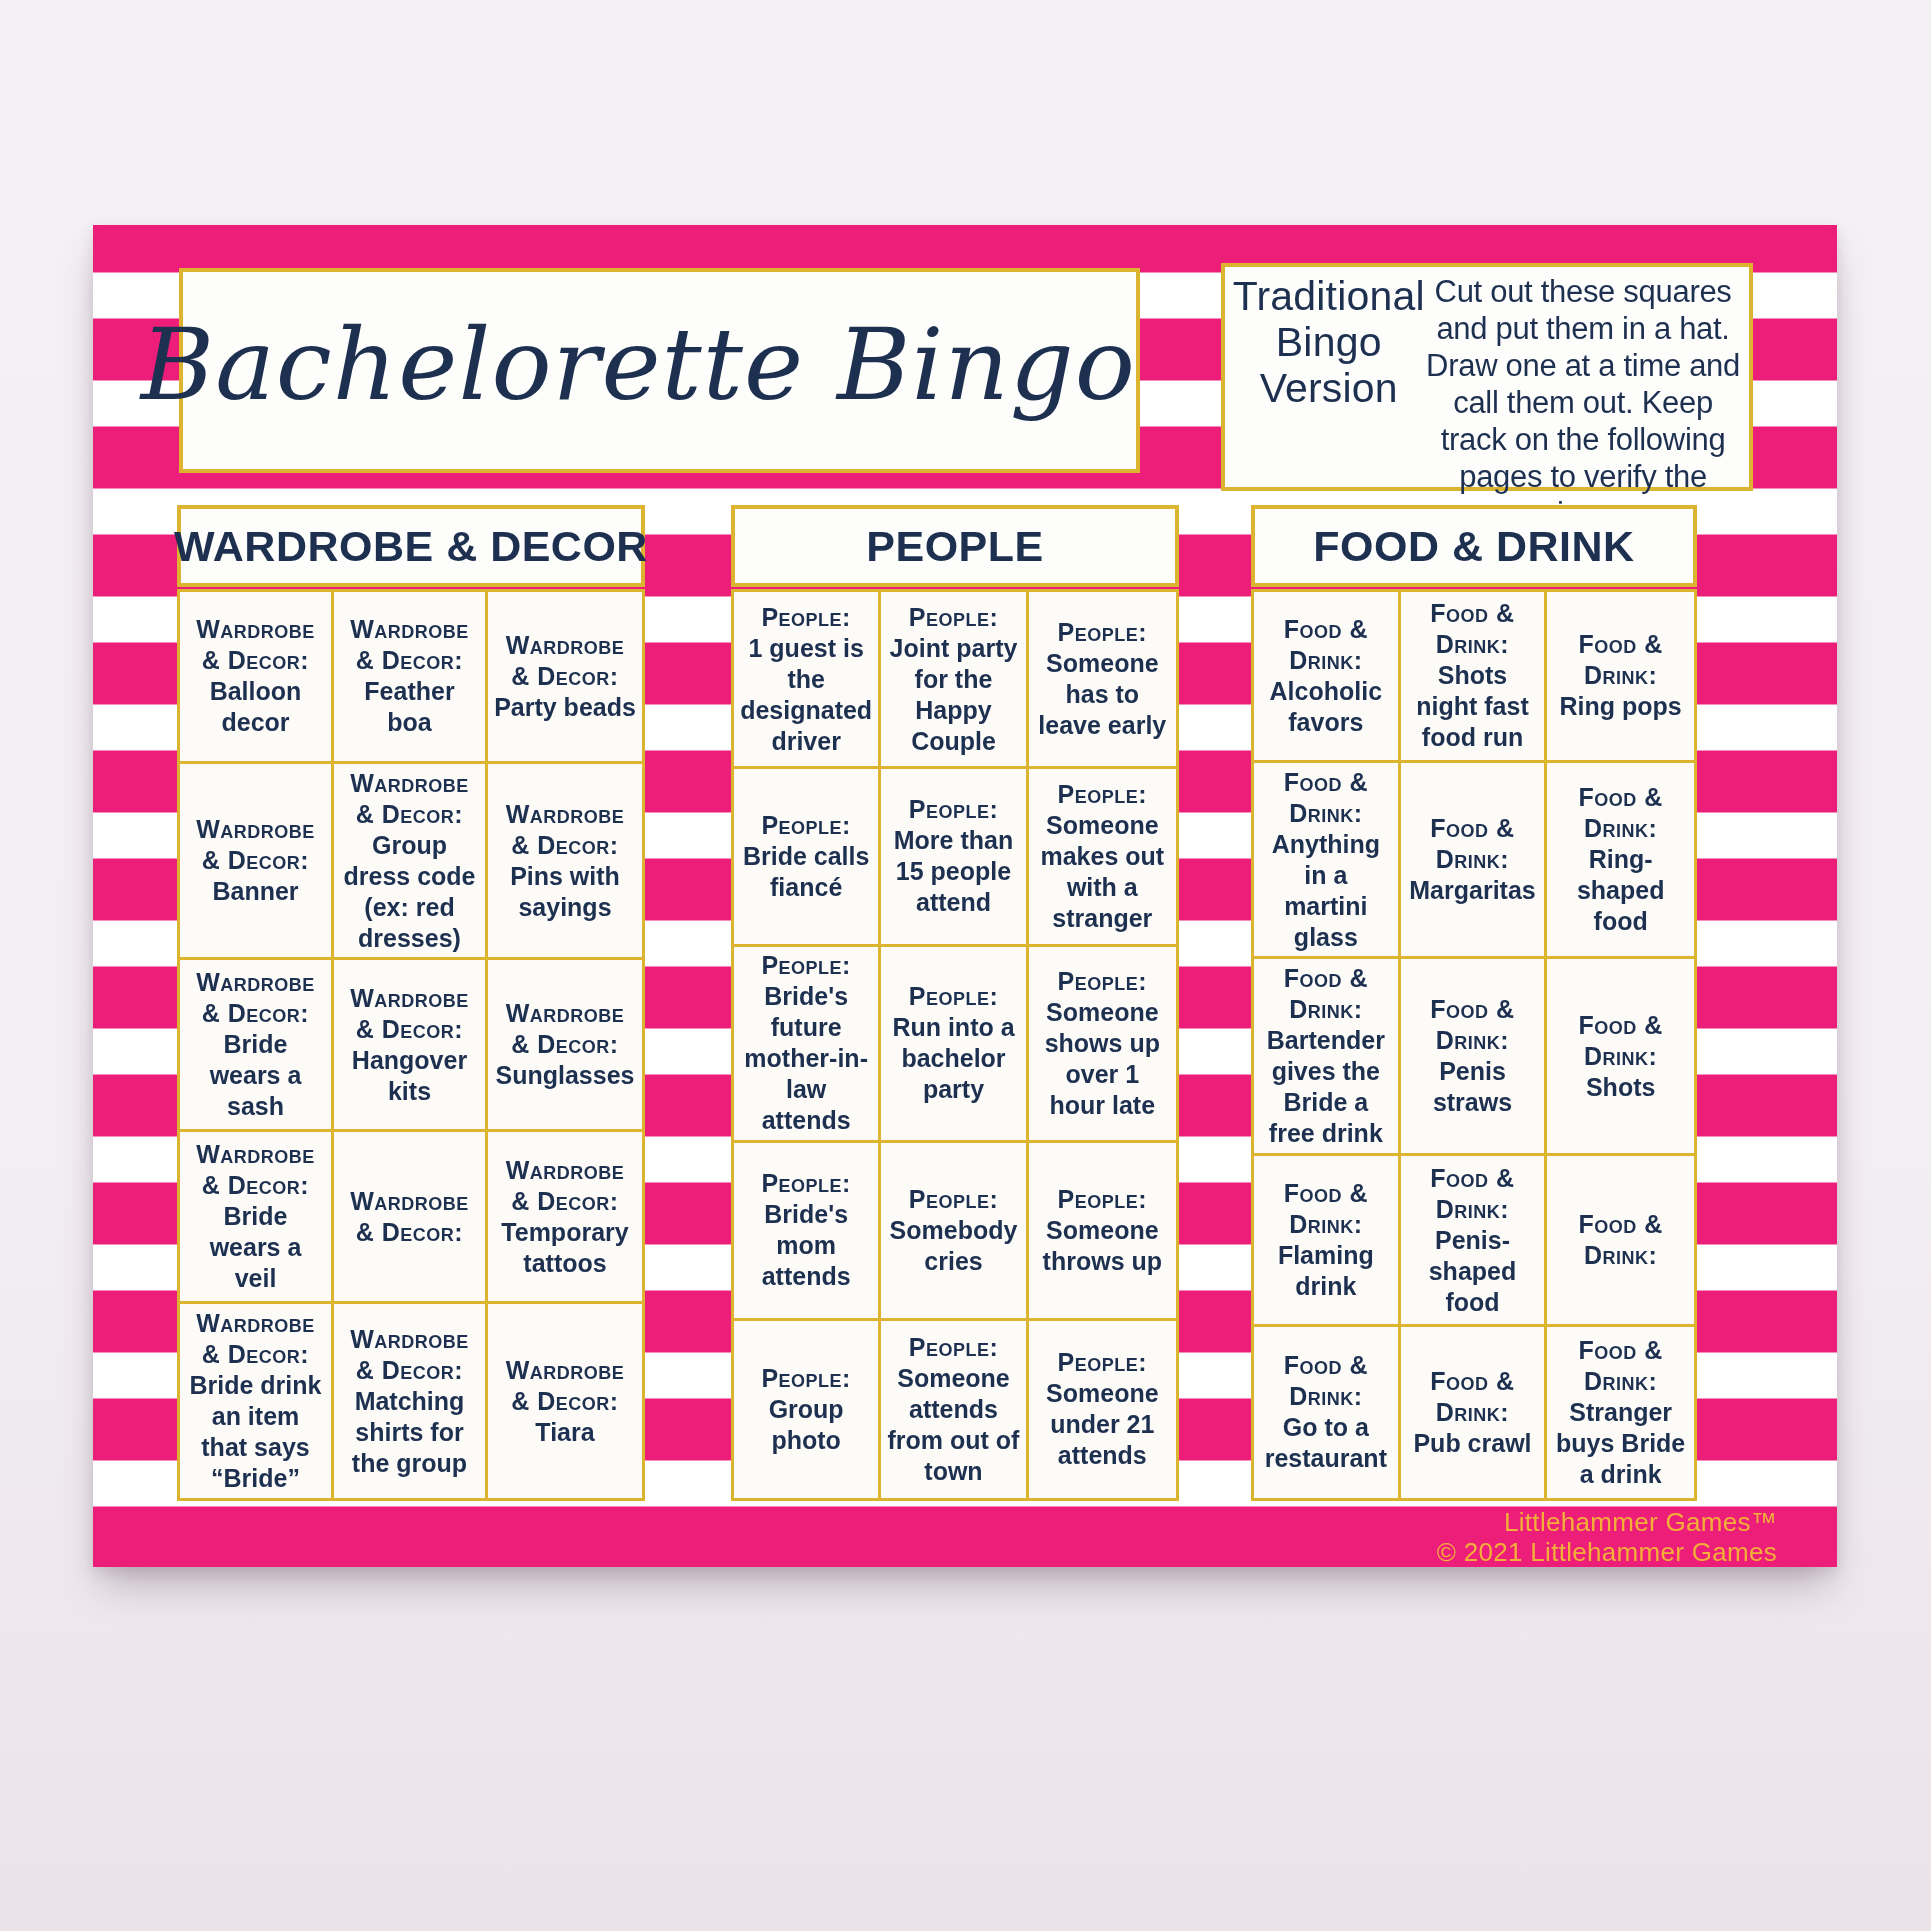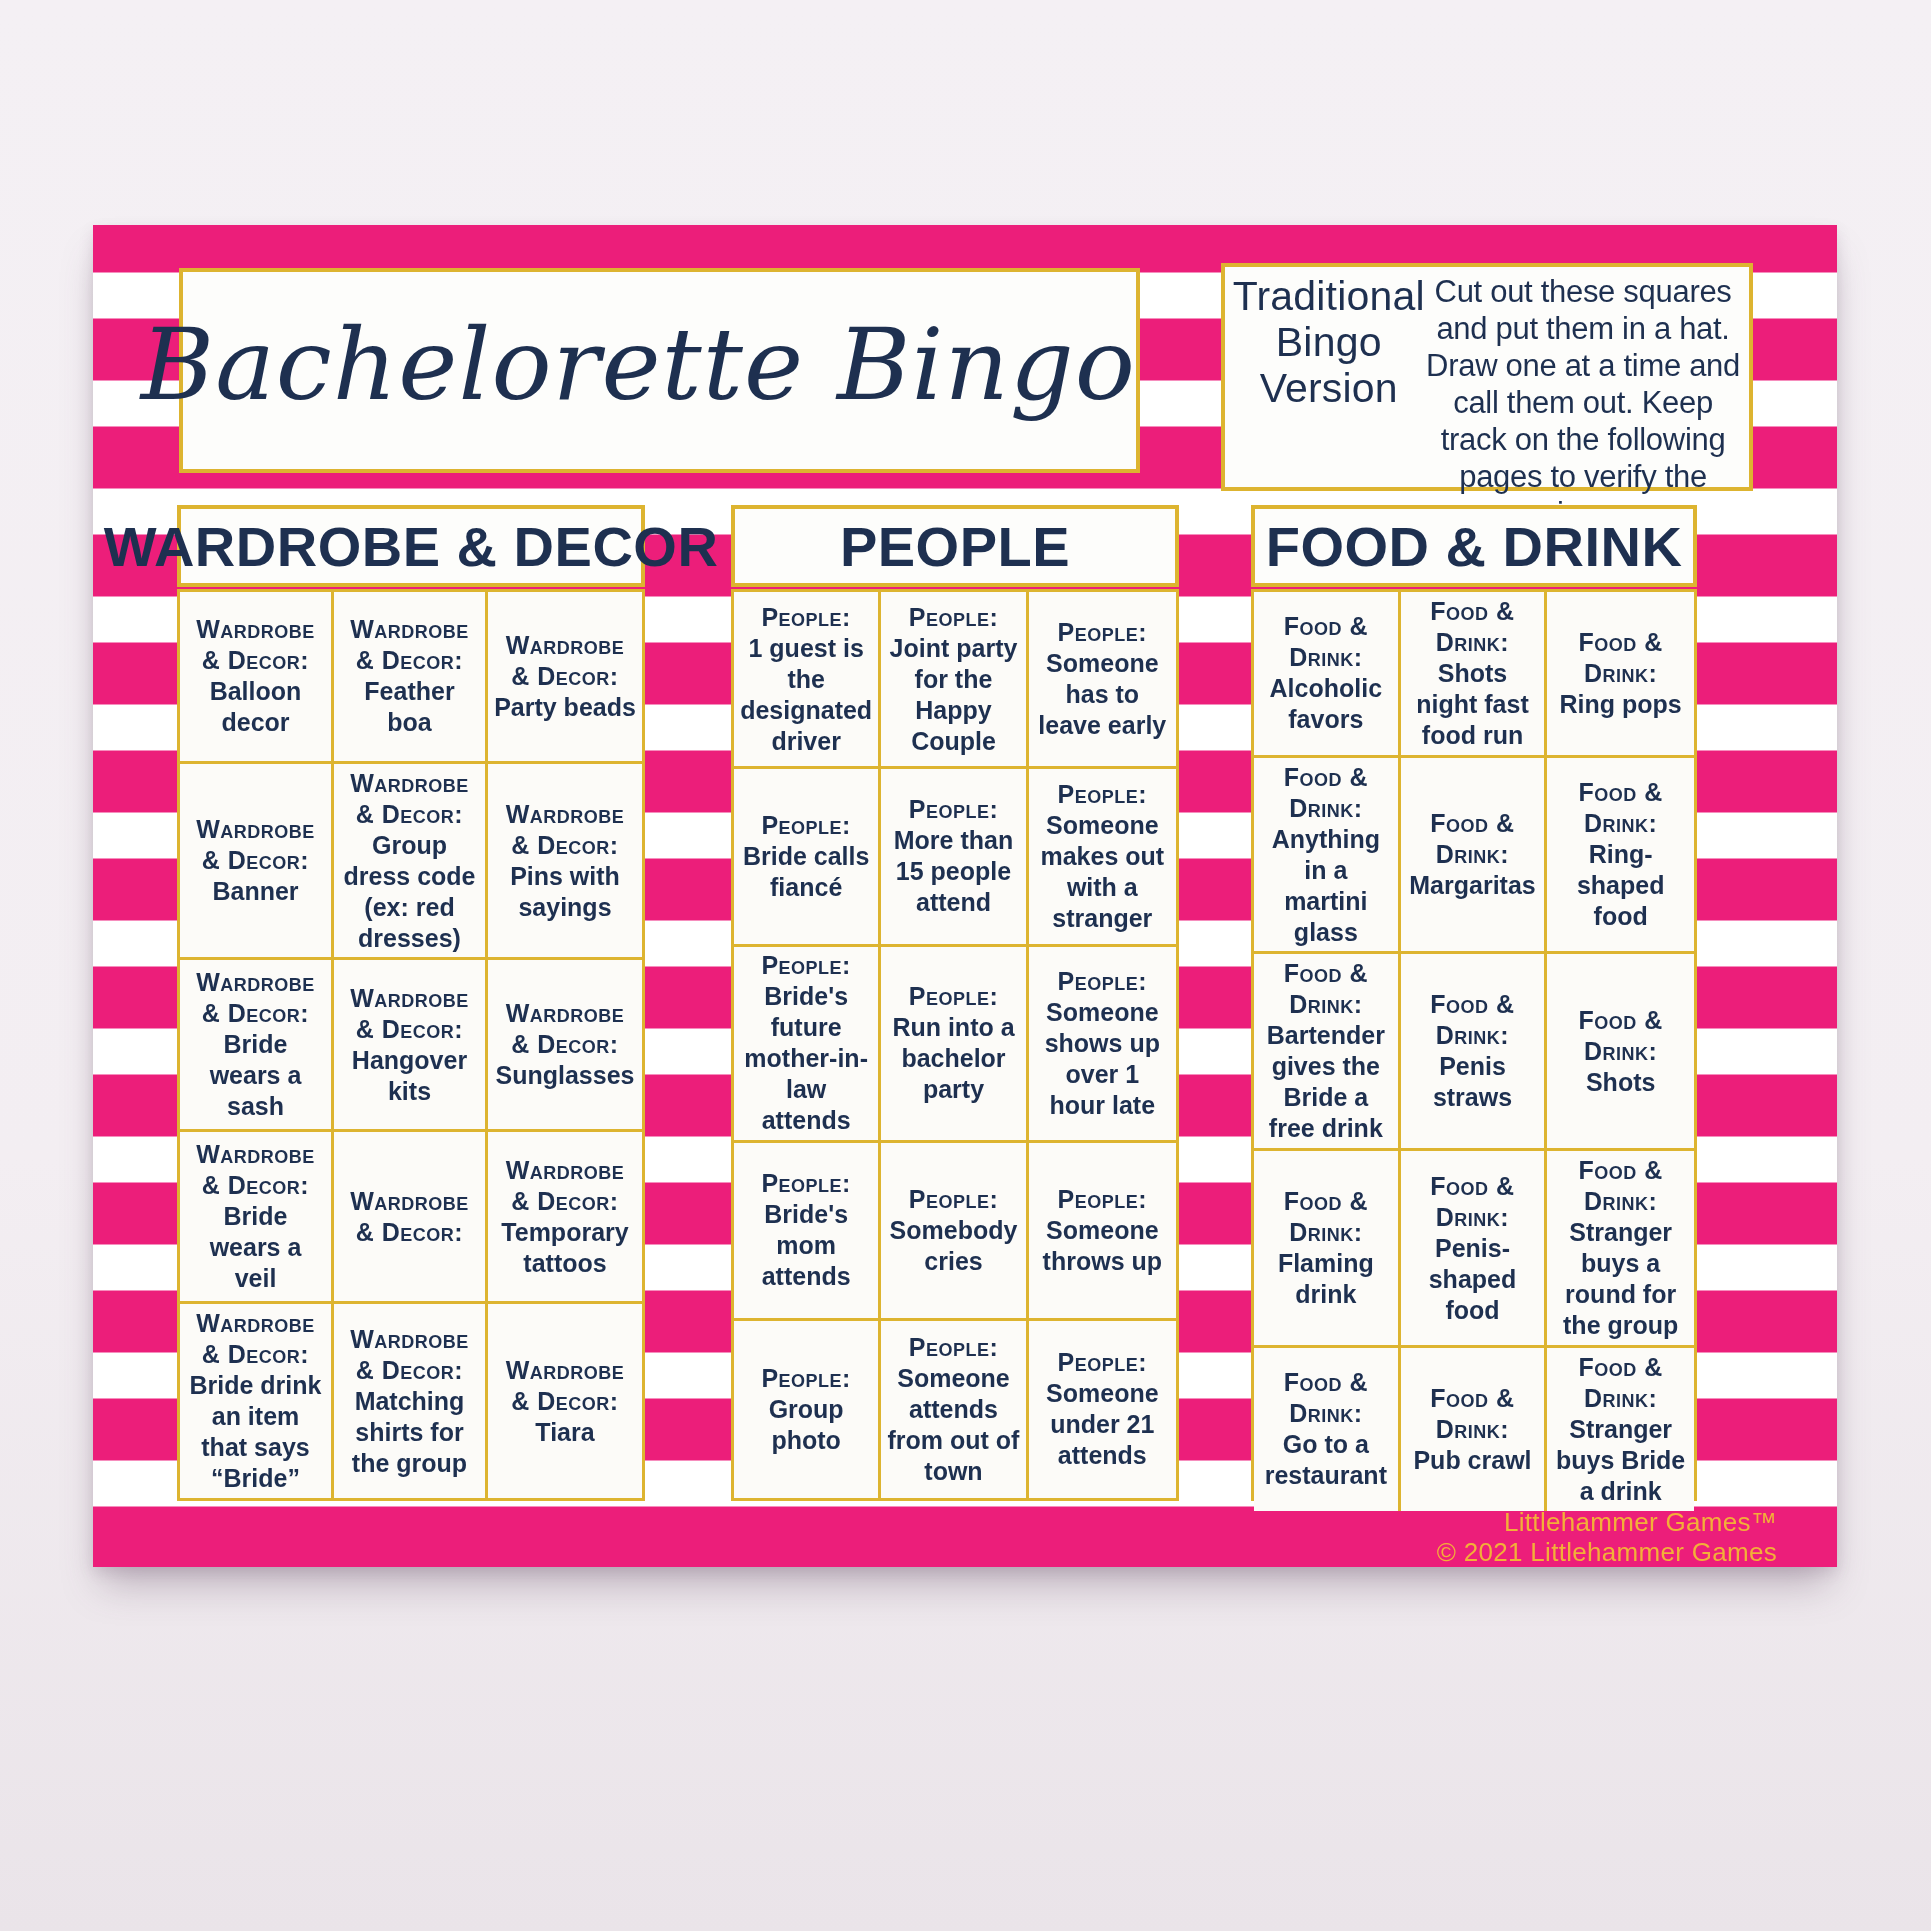--- a/index.html
+++ b/index.html
@@ -28,21 +28,21 @@
   }
   .info-box{left:1128px;top:38px;width:532px;height:228px;padding:5.8px 7.7px;
     display:flex;flex-direction:row;justify-content:center;text-align:center;color:var(--navy);}
   .info-title{font-size:41px;line-height:46px;letter-spacing:0.2px;}
   .info-body{font-size:31px;line-height:37px;letter-spacing:-0.3px;}
   .info-last{font-size:31px;line-height:37px;}
   .column{position:absolute;top:280px;}
   .col-header{
     background:#fdfdfb;border:4.8px solid var(--gold);box-sizing:border-box;height:82px;
     display:flex;align-items:center;justify-content:center;margin-bottom:1.9px;
-    font-weight:bold;font-size:56px;letter-spacing:0.5px;color:var(--navy);white-space:nowrap;
+    font-weight:bold;font-size:43px;letter-spacing:0.5px;color:var(--navy);white-space:nowrap;
   }
   .grid{
     background:#fcfbf8;border:3.9px solid var(--gold);box-sizing:border-box;height:912px;
     display:grid;grid-template-columns:repeat(3,1fr);grid-template-rows:repeat(5,1fr);
   }
   .cell{
     box-sizing:border-box;border-right:3.9px solid var(--gold);border-bottom:3.9px solid var(--gold);
     display:flex;align-items:center;justify-content:center;text-align:center;
     padding:3.9px 5.8px;background:#fcfbf8;
   }
@@ -324,21 +324,20 @@
           </div>
           <div class="cell">
             <div class="cell-inner">
               <div class="cell-prefix">Food &amp; Drink:</div>
               <div class="cell-text">Penis-shaped food</div>
             </div>
           </div>
           <div class="cell">
             <div class="cell-inner">
               <div class="cell-prefix">Food &amp; Drink:</div>
-              <div class="cell-text">Stranger buys a round for the group</div>
             </div>
           </div>
           <div class="cell">
             <div class="cell-inner">
               <div class="cell-prefix">Food &amp; Drink:</div>
               <div class="cell-text">Go to a restaurant</div>
             </div>
           </div>
           <div class="cell">
             <div class="cell-inner">

